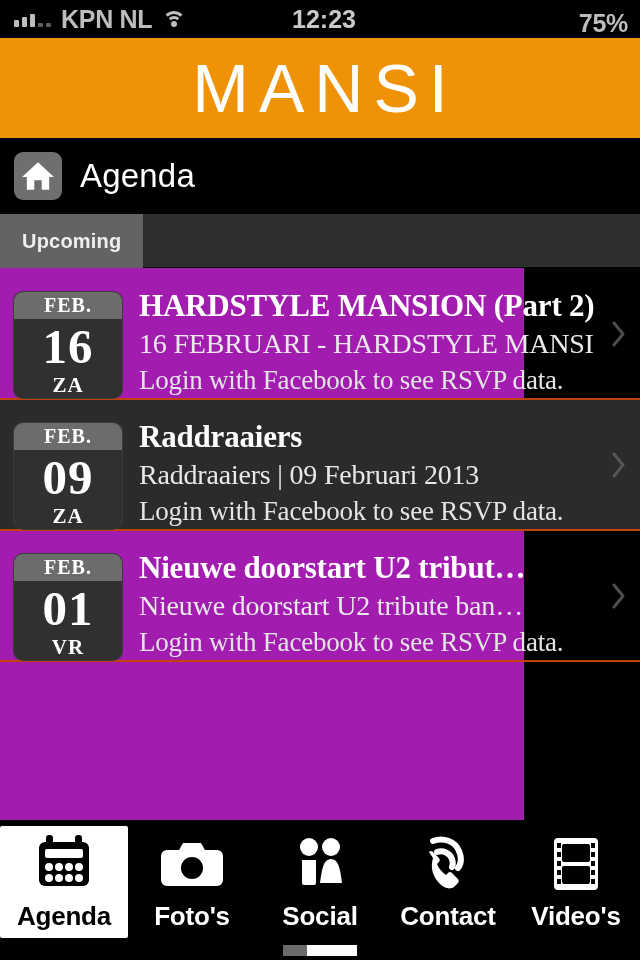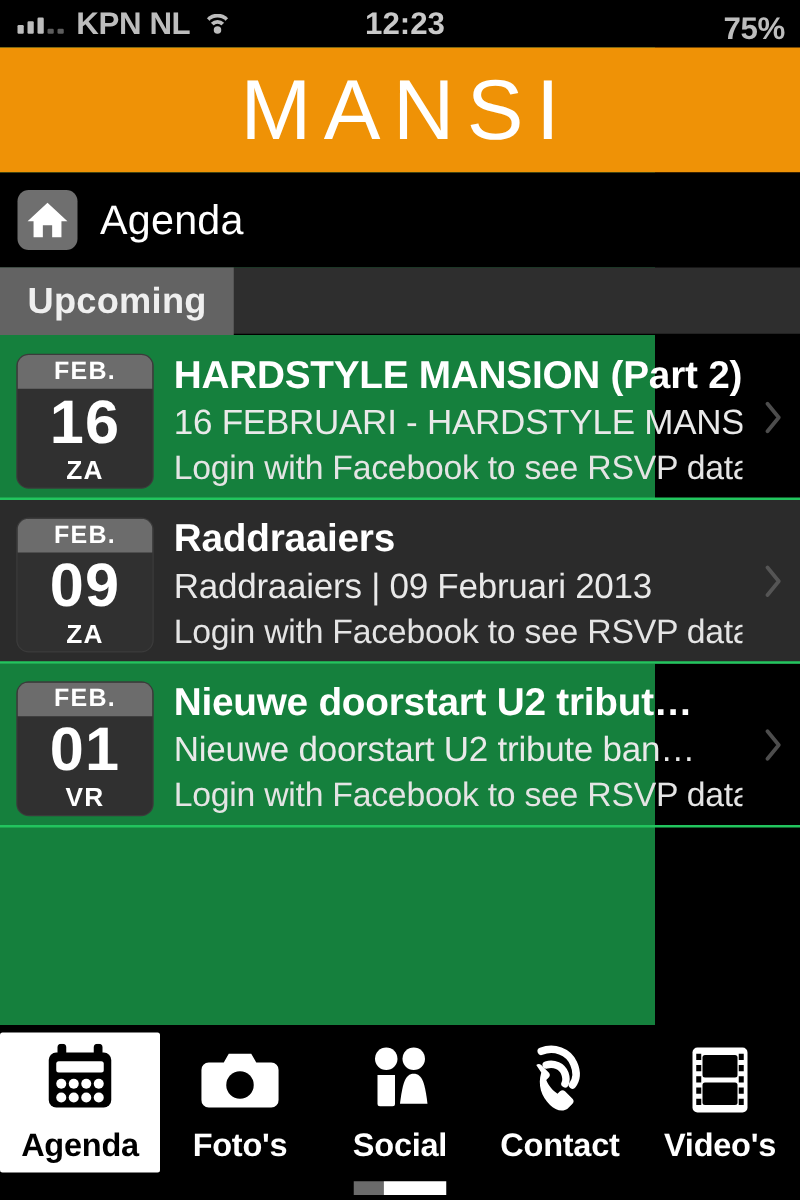--- a/index.html
+++ b/index.html
@@ -2,21 +2,21 @@
 <html><head>
 <meta charset="utf-8">
 <style>
   * { margin:0; padding:0; box-sizing:border-box; }
   html, body {
     width:640px; height:960px;
     background:#000;
     font-family:"Liberation Sans", sans-serif;
     overflow:hidden;
   }
-  #screen { position:relative; width:524px; height:960px; background:#15803d;border-radius:25px; }
+  #screen { position:relative; width:524px; height:960px; background:#a21caf;border-radius:25px; }
 
   
   .statusbar {
     position:absolute; top:0; left:0; width:640px; height:38px;
     background:#000; color:#b9b9b9;
   }
   .sb-left { position:absolute; left:14px; top:0; height:38px; display:flex; align-items:center; gap:10px; }
   .sb-center { position:absolute; left:4px; top:0; width:640px; height:38px;
                display:flex; align-items:center; justify-content:center; }
   .sb-right { position:absolute; right:12px; top:0; height:38px; display:flex; align-items:center; gap:9px;flex-direction:column; }
@@ -63,27 +63,27 @@
               background:#000; display:flex; align-items:center; }
   .homebtn { width:48px; height:48px; margin-left:14px; background:#6f6f6f; border-radius:9px;
              display:flex; align-items:center; justify-content:center; }
   .homebtn svg { width:34px; height:34px; display:block; }
   .pagetitle { margin-left:18px; color:#fff; font-size:33px; font-weight:normal; letter-spacing:0.2px; }
 
   
   .tabs { position:absolute; top:214px; left:0; width:640px; height:54px; display:flex;
           background:#2e2e2e; border-bottom:1px solid #000; }
   .tab { height:54px; display:flex; align-items:center; padding:16px 22px;
-         color:#efefef; font-size:29px; font-weight:bold; letter-spacing:0.2px; }
+         color:#efefef; font-size:20px; font-weight:bold; letter-spacing:0.2px; }
   .tab.active { background:#636363; }
 
   
   .list { position:absolute; top:269px; left:0; width:640px; }
-  .row { position:relative; width:640px; height:131px; border-bottom:2px solid #22c55e;
-         display:flex; align-items:center; }
+  .row { position:relative; width:640px; height:131px; border-bottom:2px solid #c2410c;
+         display:flex; align-items:flex-end;font-family:Liberation Serif, serif; }
   .row.alt { background:#2b2b2b; }
 
   .datebadge { width:108px; height:106px; margin:7px 0 0 14px; border-radius:9px;
                overflow:hidden; background:#303030; flex:0 0 auto;
                display:flex; flex-direction:column; align-items:center;
                box-shadow:0 0 0 1px #3b3b3b; }
   .db-month { width:100%; height:27px; background:#6c6c6c; color:#fff;
               font-size:20px; font-weight:bold; letter-spacing:1px;
               display:flex; align-items:center; justify-content:center; }
   .db-day { color:#fff; font-size:49px; font-weight:bold; line-height:49px; margin-top:3px; letter-spacing:1px; }

